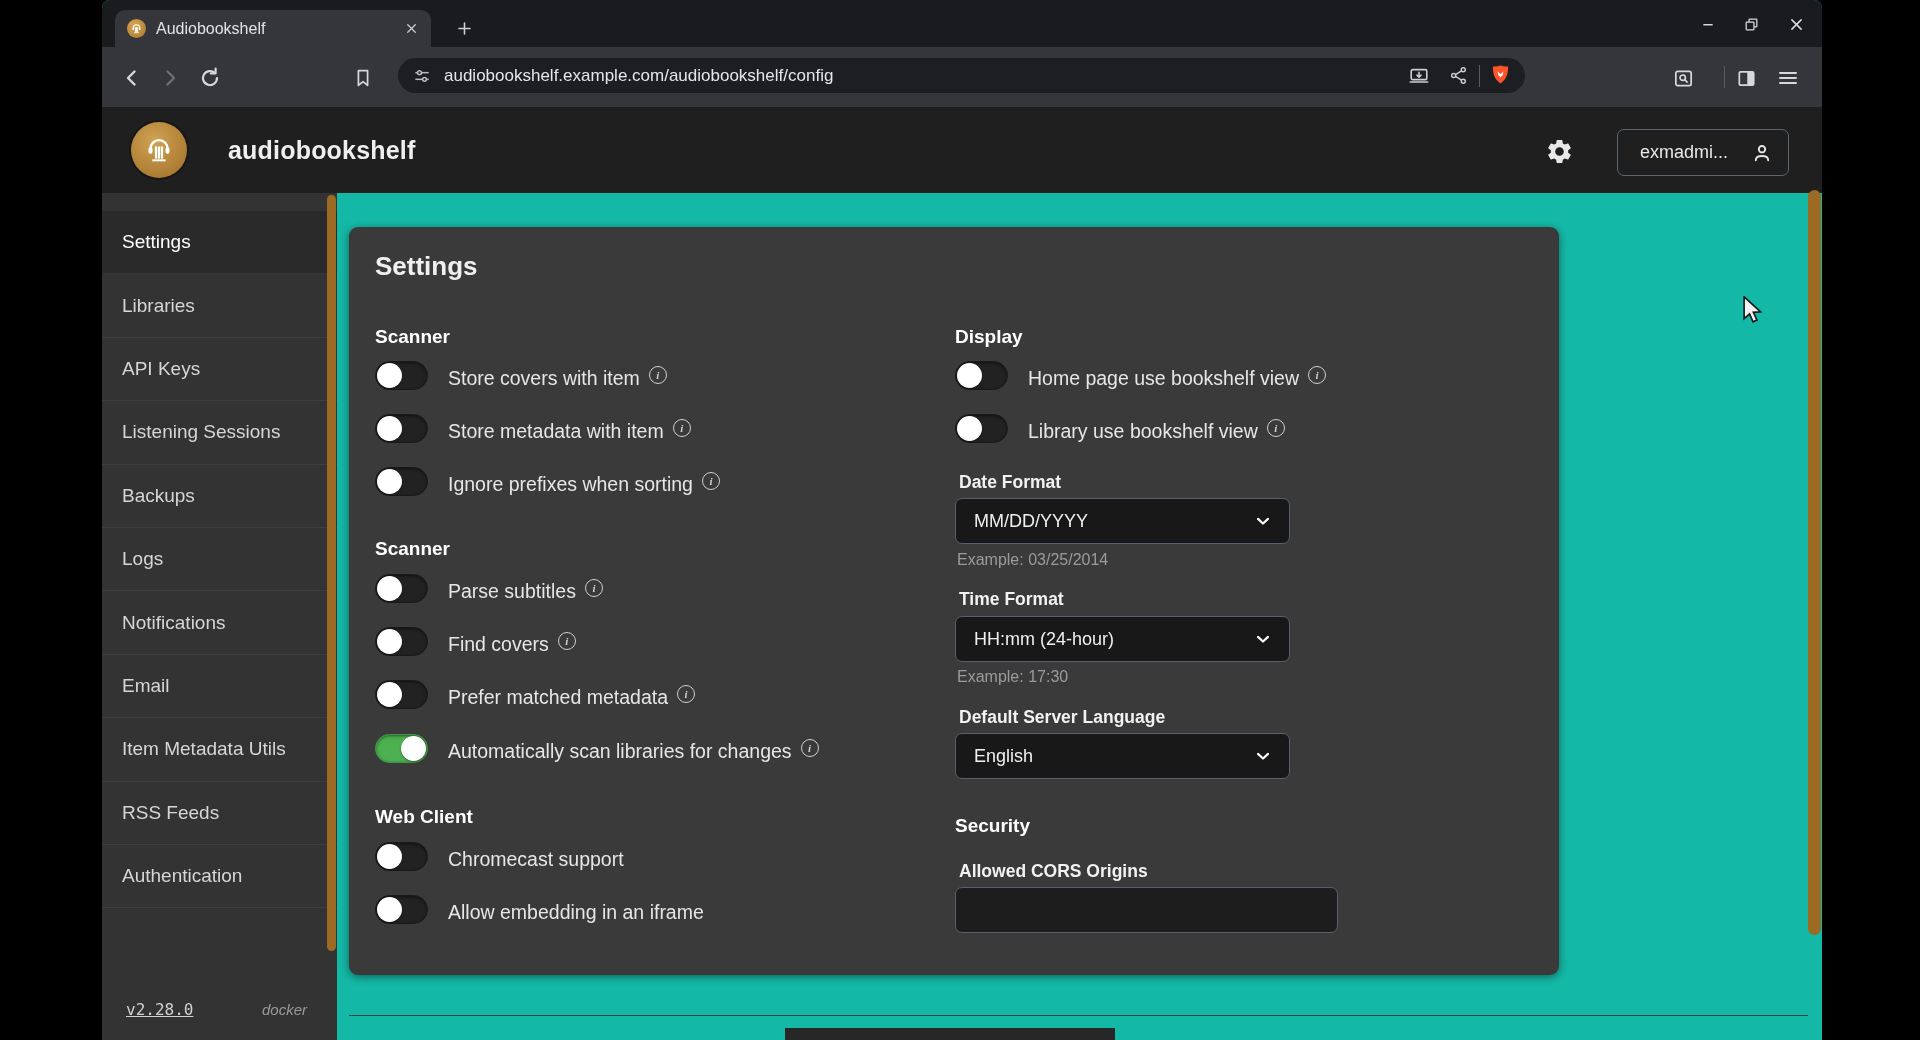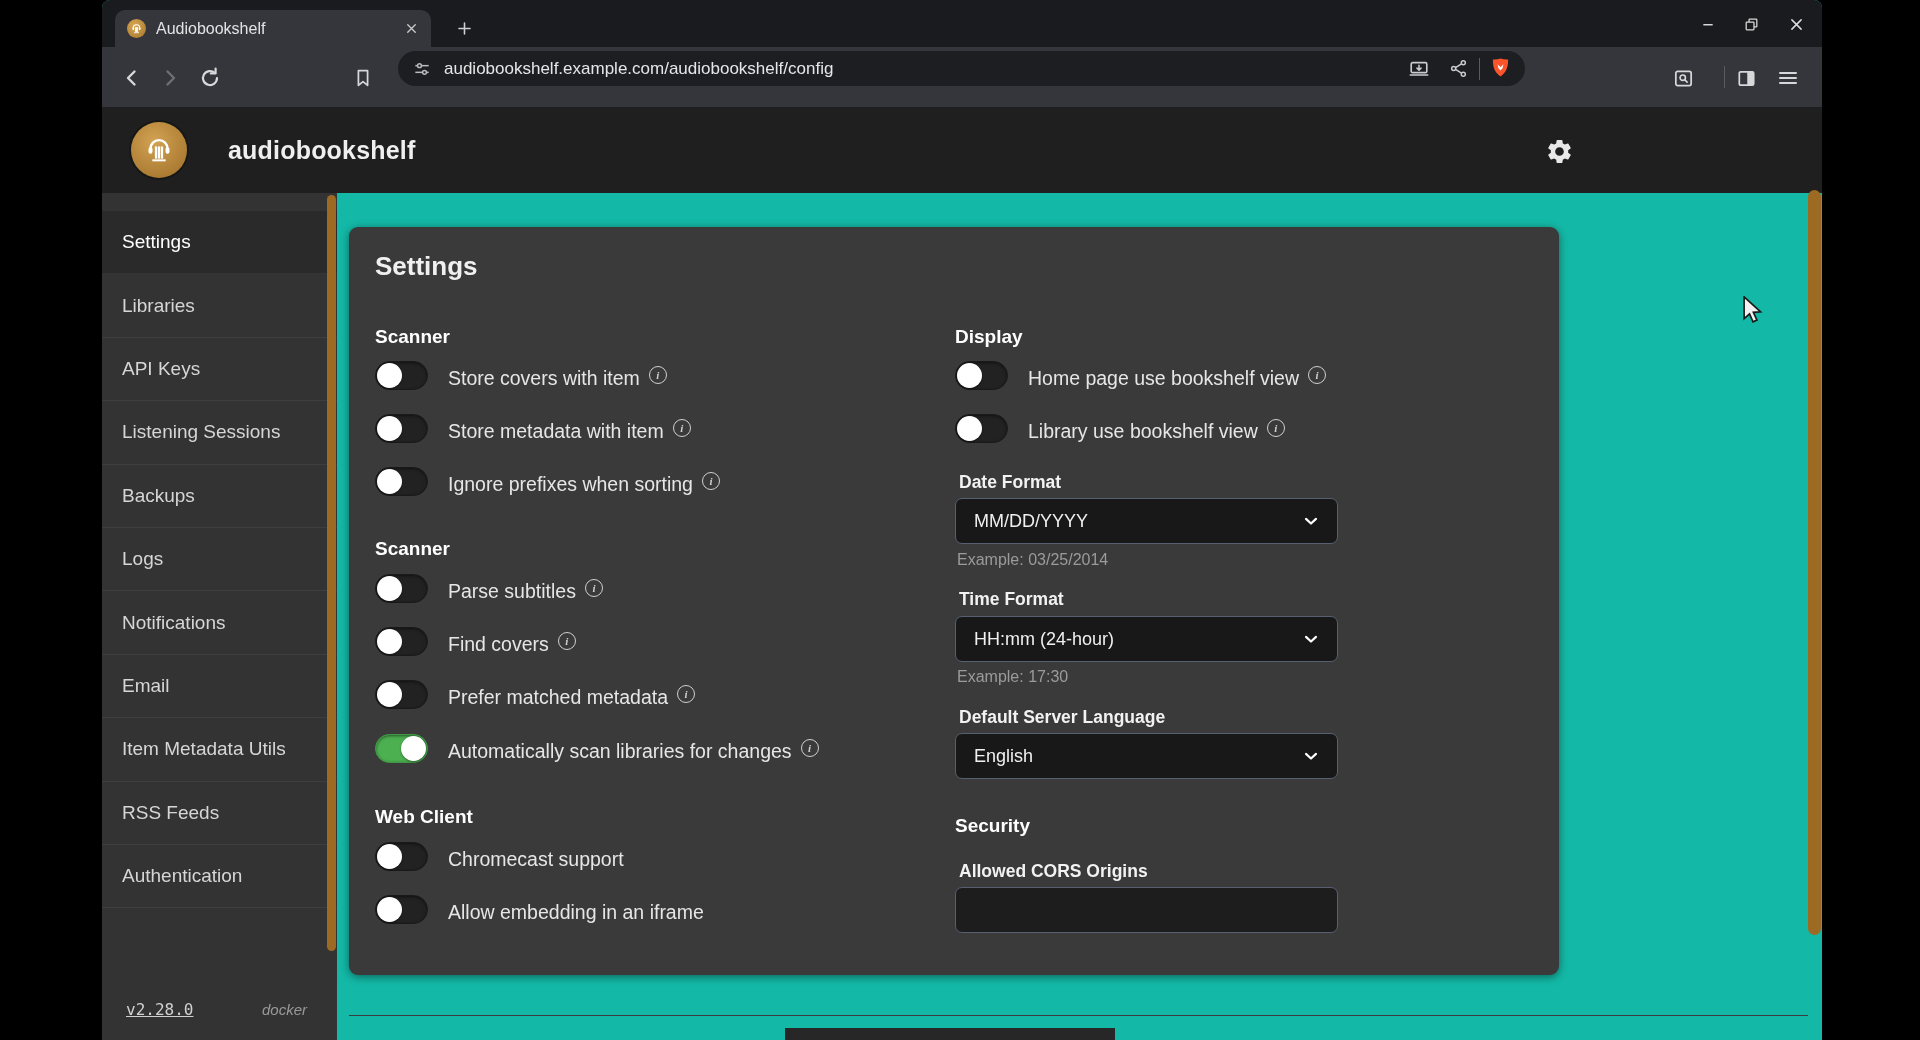--- a/index.html
+++ b/index.html
@@ -14,21 +14,21 @@
     border-radius:10px 10px 0 0;display:flex;align-items:center;padding:0 12px;box-sizing:border-box;}
   .favicon{width:19px;height:19px;border-radius:50%;background:radial-gradient(circle at 40% 35%,#d8a855,#a4742a);
     display:flex;align-items:center;justify-content:center;flex:0 0 auto;}
   #tab .tab-label{margin-left:10px;font-size:16px;color:#e3e3e5;flex:1;white-space:nowrap;overflow:hidden;}
   .icon-btn{display:flex;align-items:center;justify-content:center;background:none;border:none;padding:0;cursor:default;}
   #newtab-btn{position:absolute;left:347px;top:13px;width:30px;height:30px;border-radius:6px;}
   .winctl{position:absolute;top:12px;width:32px;height:24px;display:flex;align-items:center;justify-content:center;}
   
   #toolbar{position:absolute;left:0;top:47px;width:1720px;height:60px;background:#35363b;}
   #toolbar .navbtn{position:absolute;top:17px;width:28px;height:28px;}
-  #urlbar{position:absolute;left:296px;top:4px;width:1127px;height:35px;background:#1d1e22;border-radius:18px;
+  #urlbar{position:absolute;left:296px;top:11px;width:1127px;height:35px;background:#1d1e22;border-radius:18px;
     display:flex;align-items:center;padding:0 14px;box-sizing:border-box;}
   #urlbar .url-text{margin-left:12px;font-size:17px;color:#e6e6e8;flex:1;white-space:nowrap;overflow:hidden;}
   .vsep{width:1px;height:22px;background:#5a5b5f;margin:0 10px;}
   
   #app-header{position:absolute;left:0;top:107px;width:1720px;height:86px;background:#1f1f1f;}
   #logo{position:absolute;left:29px;top:15px;width:56px;height:56px;border-radius:50%;
     background:radial-gradient(circle at 42% 35%,#d2a353,#9c6d26);display:flex;align-items:center;justify-content:center;
     box-shadow:0 0 0 2px rgba(0,0,0,.25);}
   #app-name{position:absolute;left:126px;top:0;height:86px;display:flex;align-items:center;
     font-size:25px;font-weight:bold;color:#efefef;letter-spacing:.2px;}
@@ -61,21 +61,21 @@
     box-sizing:border-box;flex:0 0 auto;cursor:pointer;box-shadow:inset 0 1px 3px rgba(0,0,0,.5);}
   .toggle .knob{position:absolute;top:1px;left:1px;width:25px;height:25px;border-radius:50%;background:#ffffff;
     box-shadow:0 1px 2px rgba(0,0,0,.4);}
   .toggle[data-state="true"]{background:#4caf50;border-color:#3f9844;}
   .toggle[data-state="true"] .knob{left:auto;right:1px;}
   .toggle-label{margin-left:20px;font-size:19.5px;color:#e6e6e6;white-space:nowrap;}
   .info-icon{display:inline-flex;align-items:center;justify-content:center;width:16px;height:16px;border:1.6px solid #cfcfcf;
     border-radius:50%;color:#cfcfcf;font-size:11px;font-family:"Liberation Serif",serif;font-style:italic;font-weight:bold;
     margin-left:9px;transform:translateY(-6px);flex:0 0 auto;}
   .field-label{font-size:17.5px;font-weight:bold;color:#f2f2f2;}
-  .select-box{width:383px;height:46px;background:#181818;border:1px solid #566070;border-radius:7px;box-sizing:border-box;
+  .select-box{width:335px;height:46px;background:#181818;border:1px solid #566070;border-radius:7px;box-sizing:border-box;
     display:flex;align-items:center;justify-content:space-between;padding:0 16px 0 18px;cursor:pointer;}
   .select-box .select-value{font-size:18px;color:#f0f0f0;}
   .example-text{font-size:16px;color:#9b9b9b;}
   .text-input{width:383px;height:46px;background:#1d1d1d;border:1px solid #566070;border-radius:7px;box-sizing:border-box;
     color:#eee;font-size:18px;padding:0 14px;outline:none;}
   #below-card-divider{position:absolute;left:247px;top:1015px;width:1459px;height:1px;background:#3c3c3c;}
   #below-card-block{position:absolute;left:683px;top:1028px;width:330px;height:12px;background:#272727;}
   #cursor{position:absolute;left:1742px;top:296px;width:24px;height:28px;z-index:50;}
 </style>
 </head>
@@ -215,20 +215,29 @@
           <rect x="13.3" y="9.5" width="1.6" height="8.6" fill="#fff"></rect>
           <rect x="7.3" y="18.6" width="9.4" height="1.4" fill="#fff"></rect>
         </svg>
     </div>
     <div id="app-name">audiobookshelf</div>
     <span class="icon-btn" id="gear-btn">
       <svg width="29" height="29" viewBox="0 0 24 24">
           <path d="M19.14 12.94c.04-.3.06-.61.06-.94 0-.32-.02-.64-.07-.94l2.03-1.58c.18-.14.23-.41.12-.61l-1.92-3.32c-.12-.22-.37-.29-.59-.22l-2.39.96c-.5-.38-1.03-.7-1.62-.94l-.36-2.54c-.04-.24-.24-.41-.48-.41h-3.84c-.24 0-.43.17-.47.41l-.36 2.54c-.59.24-1.13.57-1.62.94l-2.39-.96c-.22-.08-.47 0-.59.22L2.74 8.87c-.12.21-.08.47.12.61l2.03 1.58c-.05.3-.09.63-.09.94s.02.64.07.94l-2.03 1.58c-.18.14-.23.41-.12.61l1.92 3.32c.12.22.37.29.59.22l2.39-.96c.5.38 1.03.7 1.62.94l.36 2.54c.05.24.24.41.48.41h3.84c.24 0 .44-.17.47-.41l.36-2.54c.59-.24 1.13-.56 1.62-.94l2.39.96c.22.08.47 0 .59-.22l1.92-3.32c.12-.22.07-.47-.12-.61l-2.01-1.58zM12 15.6c-1.98 0-3.6-1.62-3.6-3.6s1.62-3.6 3.6-3.6 3.6 1.62 3.6 3.6-1.62 3.6-3.6 3.6z" fill="#e8e8e8"></path>
         </svg>
     </span>
+    <div id="user-btn">
+      <span class="user-name">exmadmi...</span>
+      <span class="icon-btn">
+        <svg width="24" height="24" viewBox="0 0 24 24">
+            <circle cx="12" cy="8.2" r="3.2" stroke="#e4e4e4" stroke-width="1.9" fill="none"></circle>
+            <path d="M5.8 19.2c0-2.7 2.8-4.2 6.2-4.2s6.2 1.5 6.2 4.2" stroke="#e4e4e4" stroke-width="1.9" fill="none" stroke-linecap="round"></path>
+          </svg>
+      </span>
+    </div>
   </div>
 
   <div id="sidebar">
     <div id="side-nav">
       <div class="side-item" data-state="true">
           <span>Settings</span>
         </div>
       <div class="side-item" data-state="false">
           <span>Libraries</span>
         </div>

